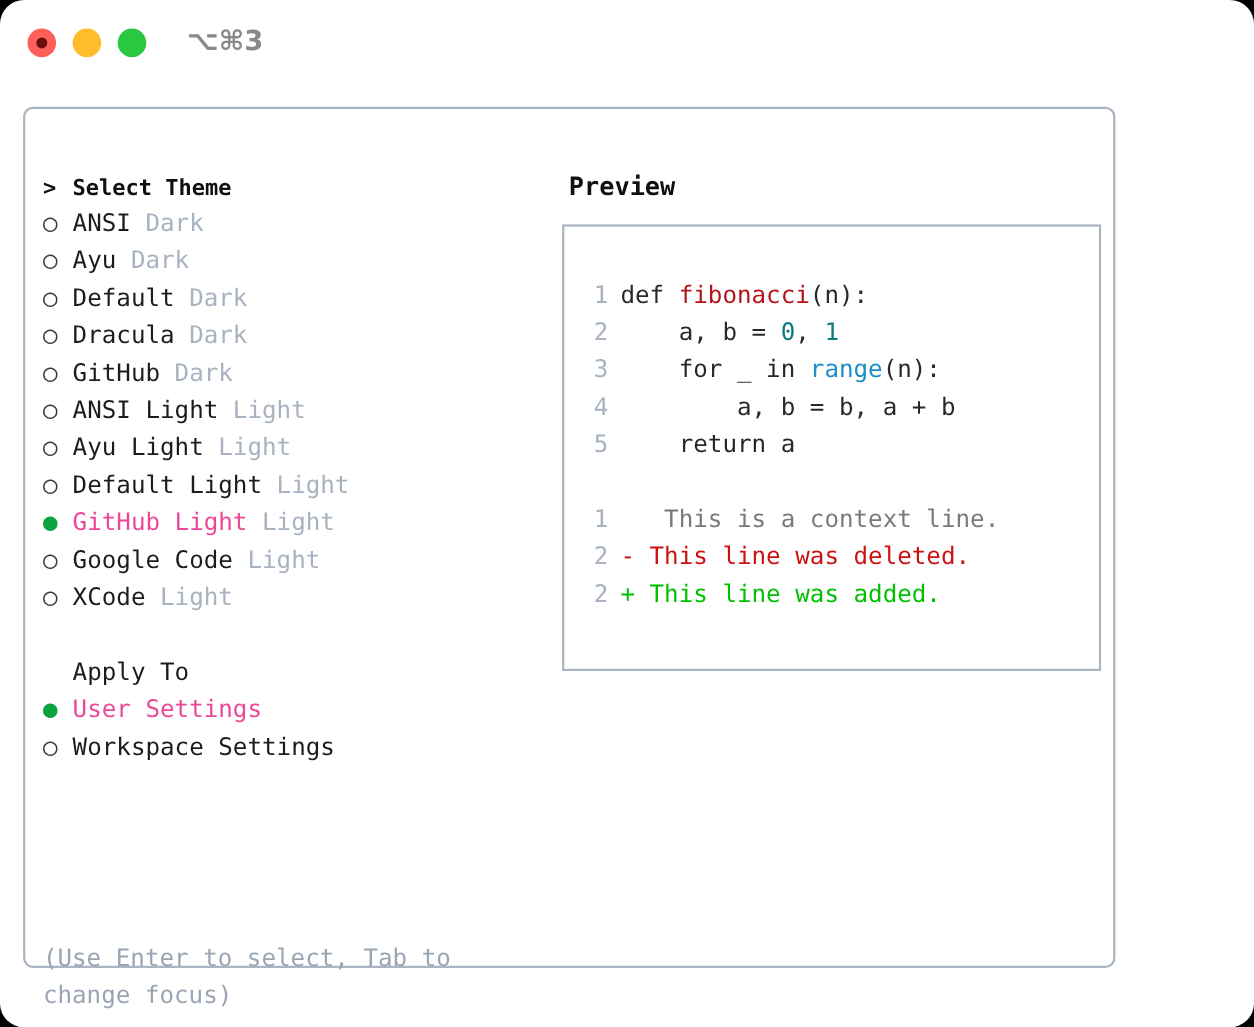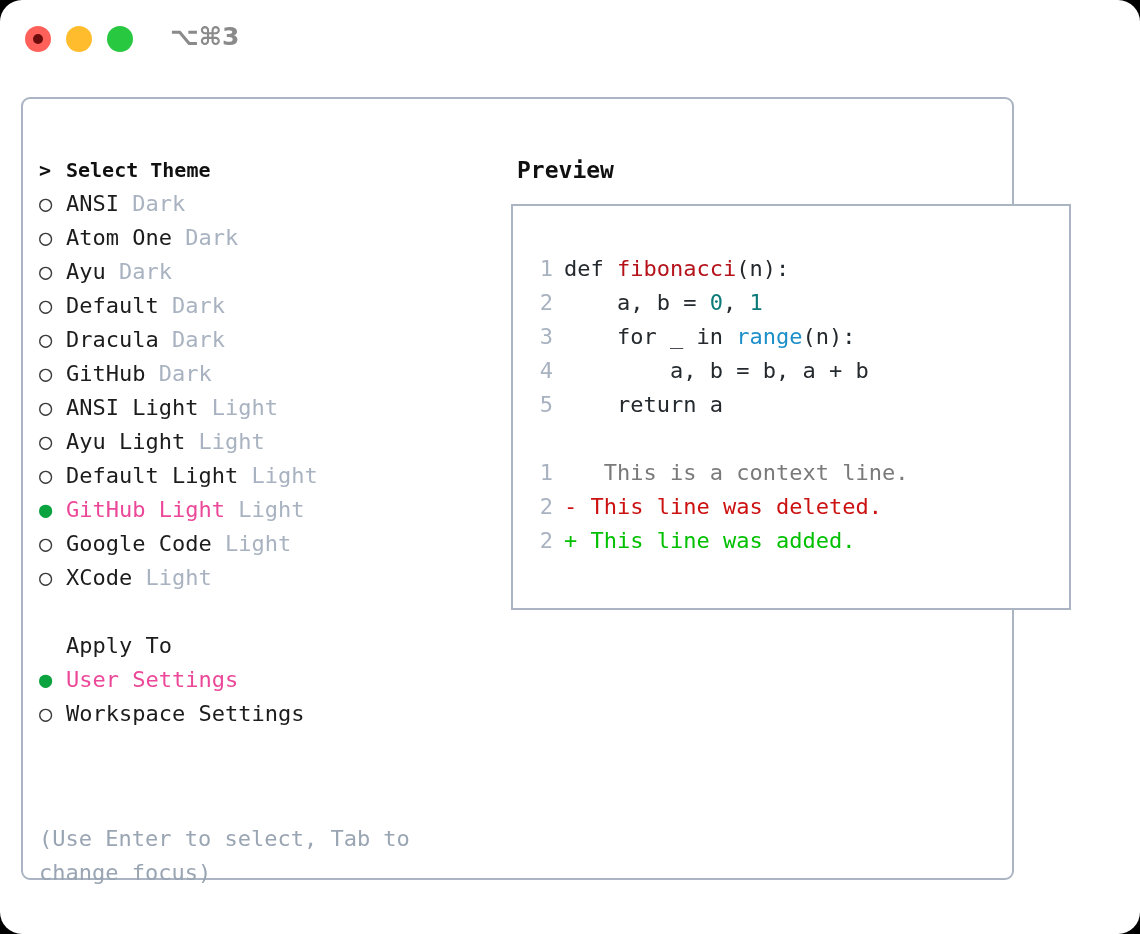--- a/index.html
+++ b/index.html
@@ -106,21 +106,21 @@
 
   .section-header {
     font-weight: normal;
     color: #1c1c1c;
   }
   .spacer { height: 34px; }
 
   #hint {
     position: absolute;
     left: 16px;
-    top: 723px;
+    top: 756px;
     width: 420px;
     font-size: 22px;
     line-height: 34px;
     color: #9aa5b3;
   }
 
   
   #preview-title {
     position: absolute;
     left: 478px;
@@ -129,21 +129,21 @@
     font-weight: bold;
     color: #101010;
     line-height: 34px;
     margin-left: 16px;
   }
 
   #preview-box {
     position: absolute;
     left: 488px;
     top: 105px;
-    width: 560px;
+    width: 490px;
     height: 406px;
     border: 2px solid #aab4c2;
     background: #ffffff;
   }
 
   #code {
     position: absolute;
     left: 18px;
     top: 46px;
     font-size: 22px;
@@ -185,21 +185,20 @@
   <div id="panel">
 
     <div id="left-col">
 
       <div class="row header-row">
         <span class="caret">&gt;</span><span>Select Theme</span>
       </div>
 
       <div id="theme-list">
           <div class="row"><span class="bullet">○</span><span class="item-label">ANSI</span><span class="badge"> Dark</span></div>
-          <div class="row"><span class="bullet">○</span><span class="item-label">Atom One</span><span class="badge"> Dark</span></div>
           <div class="row"><span class="bullet">○</span><span class="item-label">Ayu</span><span class="badge"> Dark</span></div>
           <div class="row"><span class="bullet">○</span><span class="item-label">Default</span><span class="badge"> Dark</span></div>
           <div class="row"><span class="bullet">○</span><span class="item-label">Dracula</span><span class="badge"> Dark</span></div>
           <div class="row"><span class="bullet">○</span><span class="item-label">GitHub</span><span class="badge"> Dark</span></div>
           <div class="row"><span class="bullet">○</span><span class="item-label">ANSI Light</span><span class="badge"> Light</span></div>
           <div class="row"><span class="bullet">○</span><span class="item-label">Ayu Light</span><span class="badge"> Light</span></div>
           <div class="row"><span class="bullet">○</span><span class="item-label">Default Light</span><span class="badge"> Light</span></div>
           <div class="row"><span class="bullet filled">●</span><span class="item-label selected">GitHub Light</span><span class="badge"> Light</span></div>
           <div class="row"><span class="bullet">○</span><span class="item-label">Google Code</span><span class="badge"> Light</span></div>
           <div class="row"><span class="bullet">○</span><span class="item-label">XCode</span><span class="badge"> Light</span></div>

